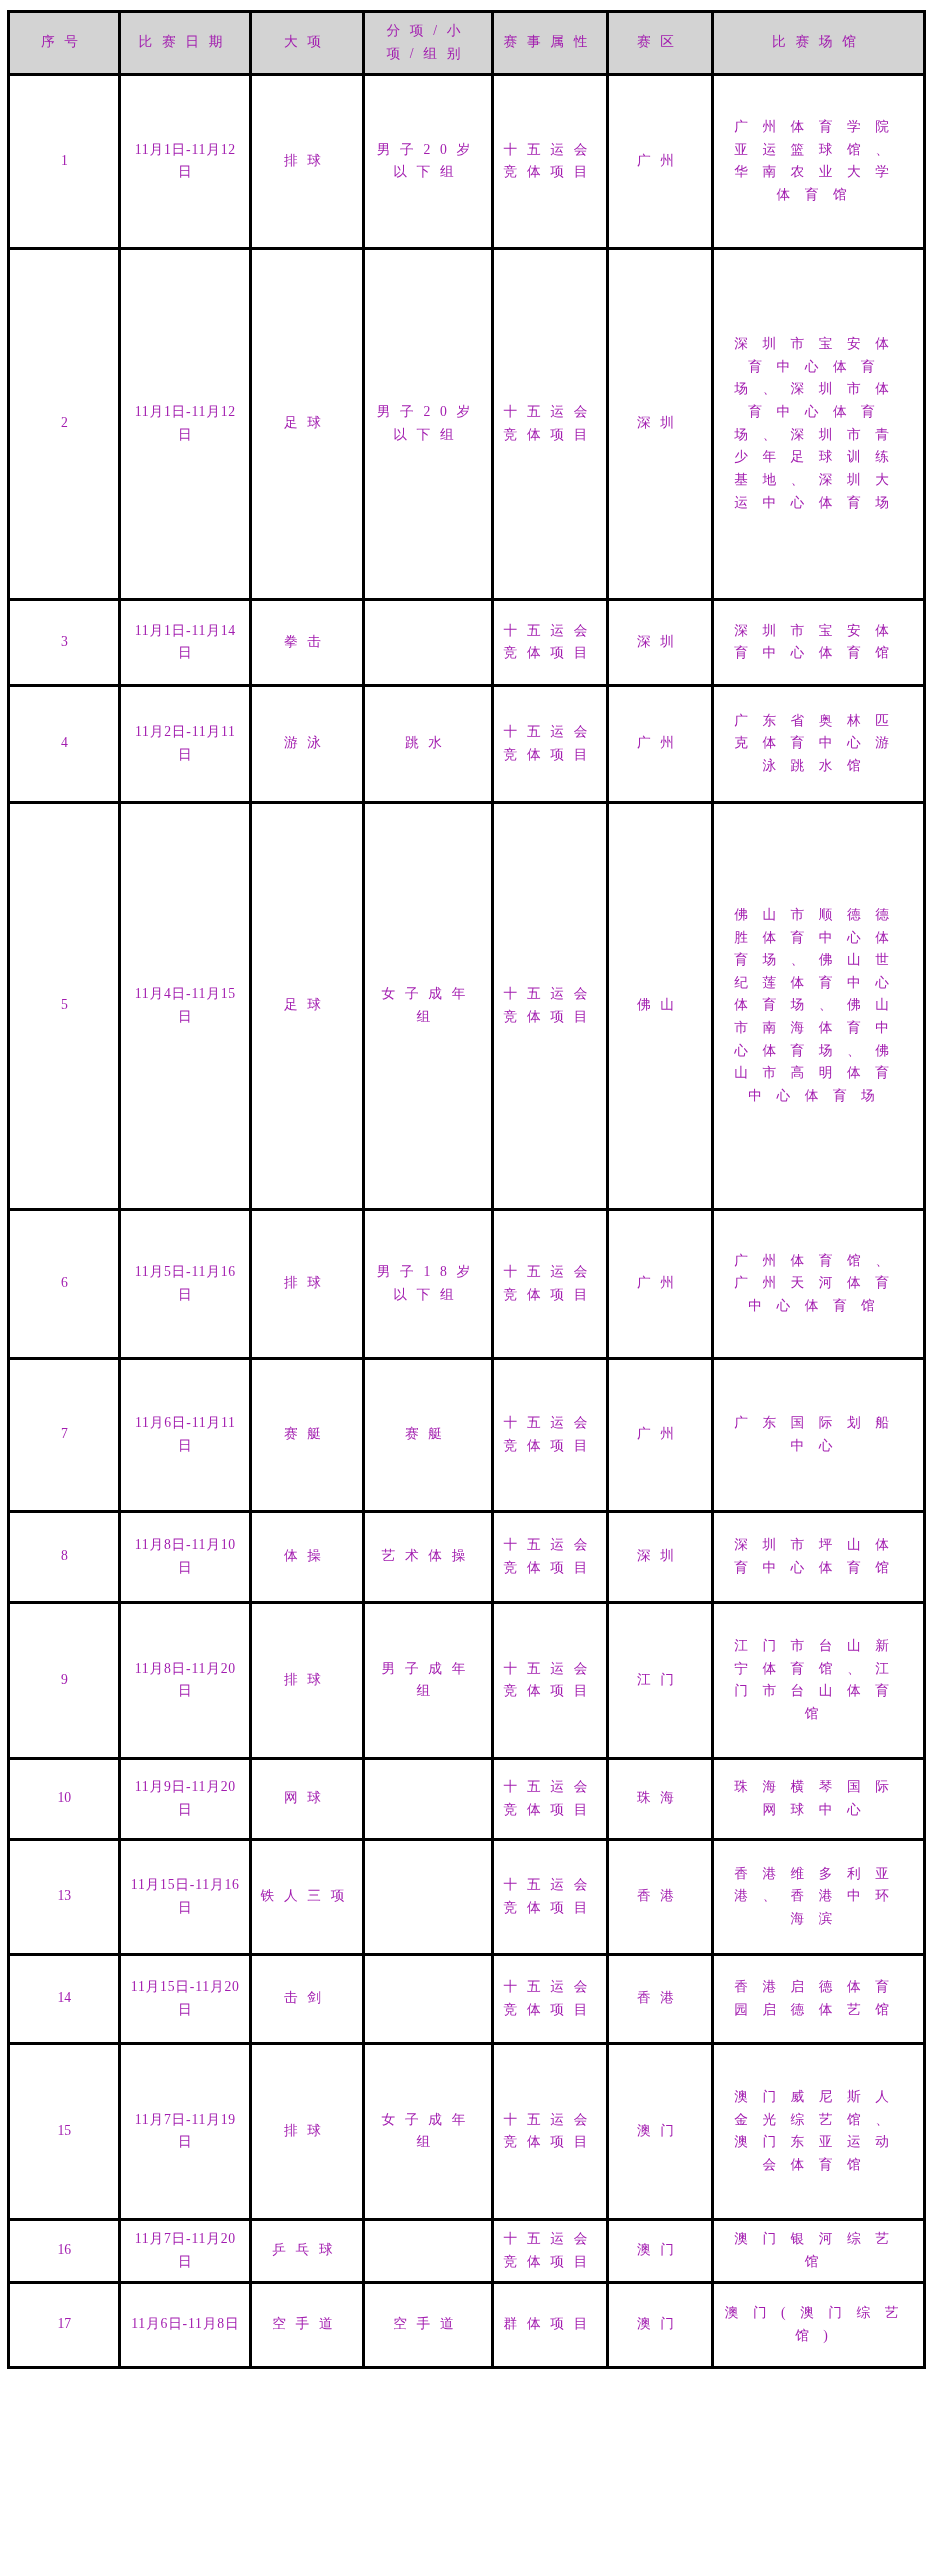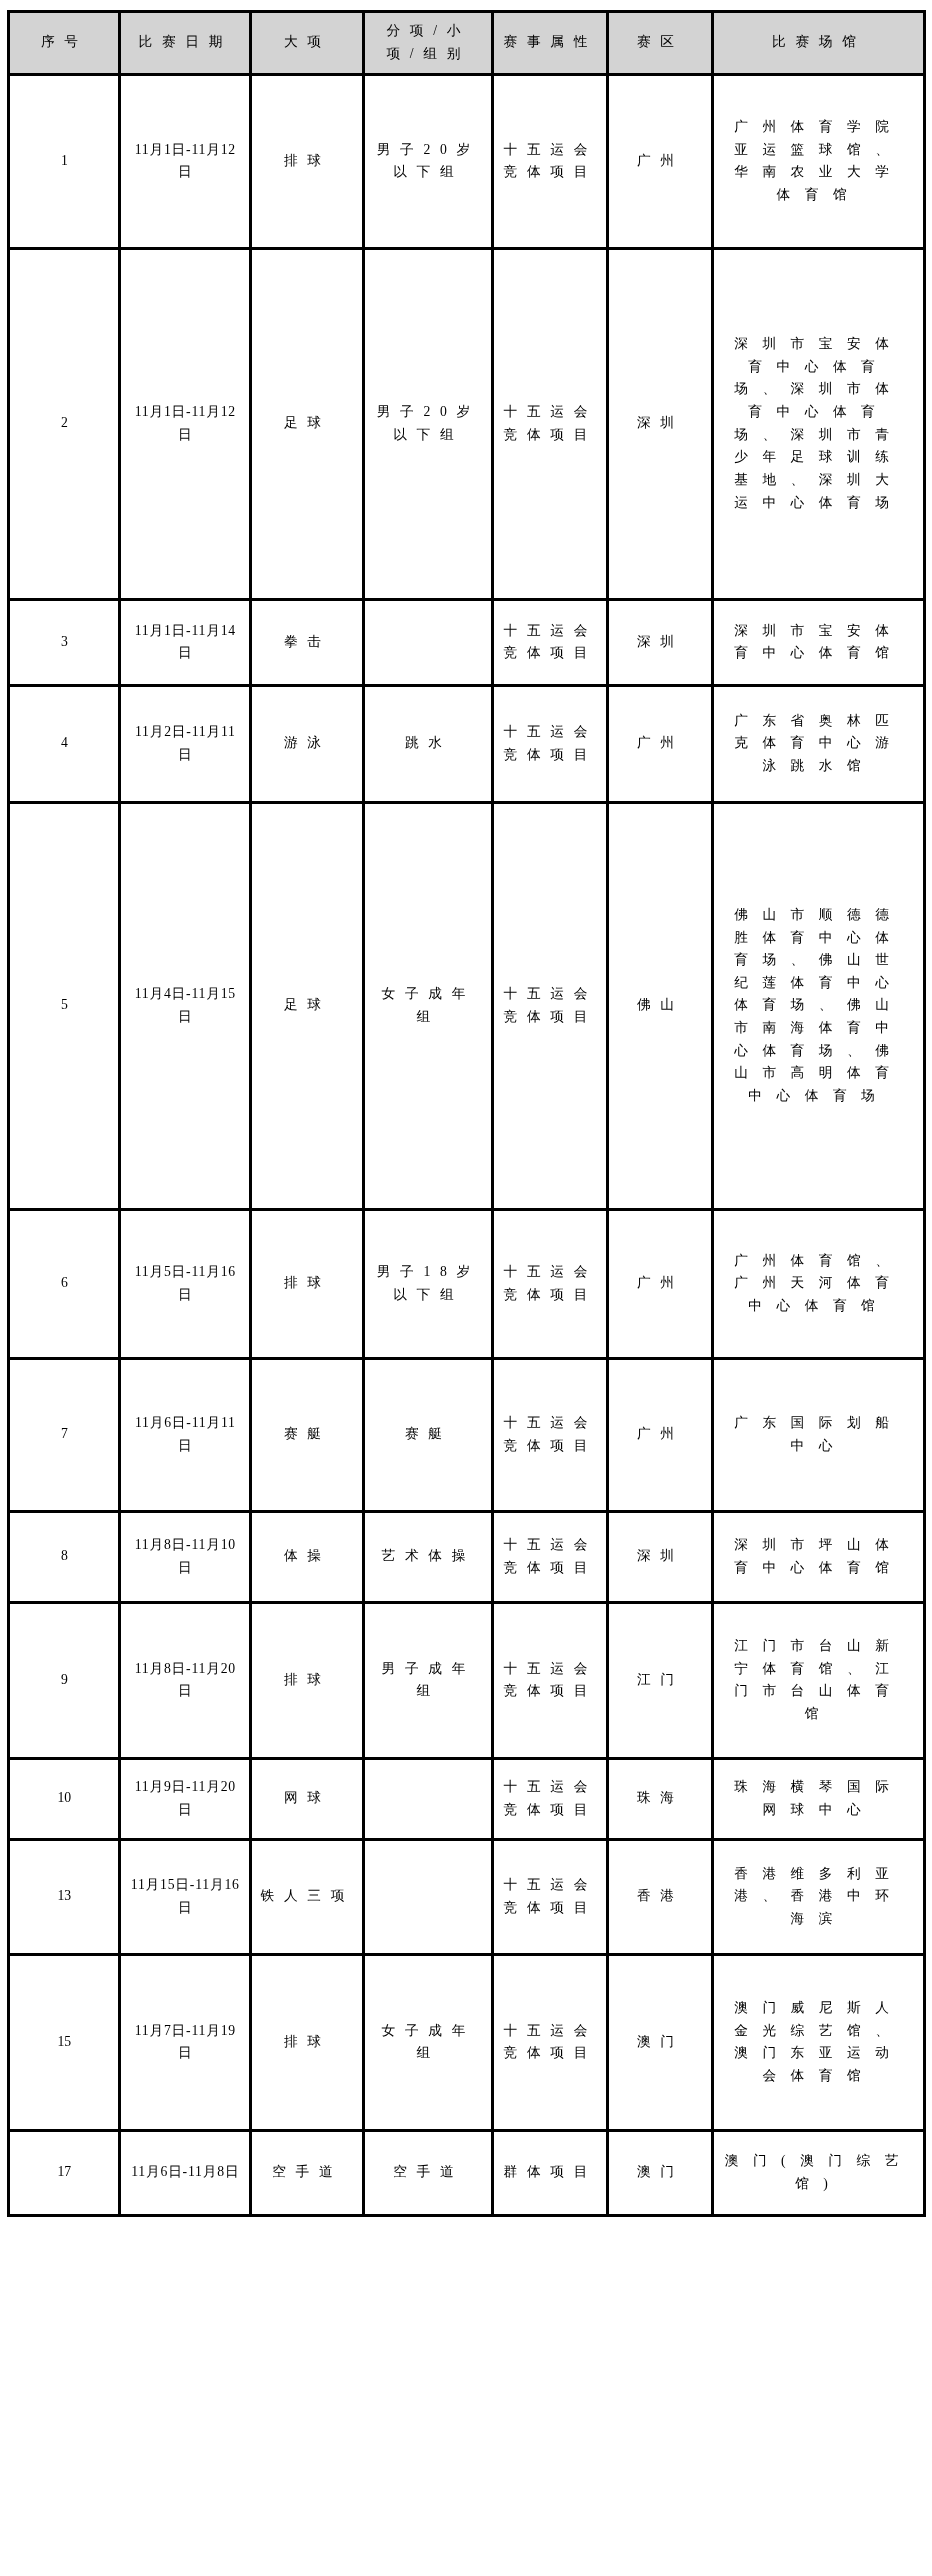--- a/index.html
+++ b/index.html
@@ -7,21 +7,21 @@
     padding: 0;
     background: #ffffff;
   }
   .page {
     width: 933px;
     min-height: 2576px;
     background: #ffffff;
     box-sizing: border-box;
     padding: 9.7px 0 16px 7.3px;
     font-family: "Liberation Serif", "DejaVu Serif", serif;
-    color: #000000;
+    color: #a21caf;
   }
   table.sched {
     border-collapse: collapse;
     table-layout: fixed;
     width: 917px;
   }
   table.sched th,
   table.sched td {
     border: 3.2px solid #000000;
     text-align: center;
@@ -173,28 +173,46 @@
         </tr>
         <tr style="height: 115px;">
           <td class="c-no">13</td>
           <td class="c-date">11月15日-11月16日</td>
           <td class="c-sp">铁人三项</td>
           <td class="c-sp"></td>
           <td class="c-sp">十五运会竞体项目</td>
           <td class="c-sp">香港</td>
           <td class="c-venue">香港维多利亚港、香港中环海滨</td>
         </tr>
+        <tr style="height: 89px;">
+          <td class="c-no">14</td>
+          <td class="c-date">11月15日-11月20日</td>
+          <td class="c-sp">击剑</td>
+          <td class="c-sp"></td>
+          <td class="c-sp">十五运会竞体项目</td>
+          <td class="c-sp">香港</td>
+          <td class="c-venue">香港启德体育园启德体艺馆</td>
+        </tr>
         <tr style="height: 176px;">
           <td class="c-no">15</td>
           <td class="c-date">11月7日-11月19日</td>
           <td class="c-sp">排球</td>
           <td class="c-sp">女子成年组</td>
           <td class="c-sp">十五运会竞体项目</td>
           <td class="c-sp">澳门</td>
           <td class="c-venue">澳门威尼斯人金光综艺馆、澳门东亚运动会体育馆</td>
+        </tr>
+        <tr style="height: 63px;">
+          <td class="c-no">16</td>
+          <td class="c-date">11月7日-11月20日</td>
+          <td class="c-sp">乒乓球</td>
+          <td class="c-sp"></td>
+          <td class="c-sp">十五运会竞体项目</td>
+          <td class="c-sp">澳门</td>
+          <td class="c-venue">澳门银河综艺馆</td>
         </tr>
         <tr style="height: 85px;">
           <td class="c-no">17</td>
           <td class="c-date">11月6日-11月8日</td>
           <td class="c-sp">空手道</td>
           <td class="c-sp">空手道</td>
           <td class="c-sp">群体项目</td>
           <td class="c-sp">澳门</td>
           <td class="c-venue">澳门(澳门综艺馆)</td>
         </tr>

